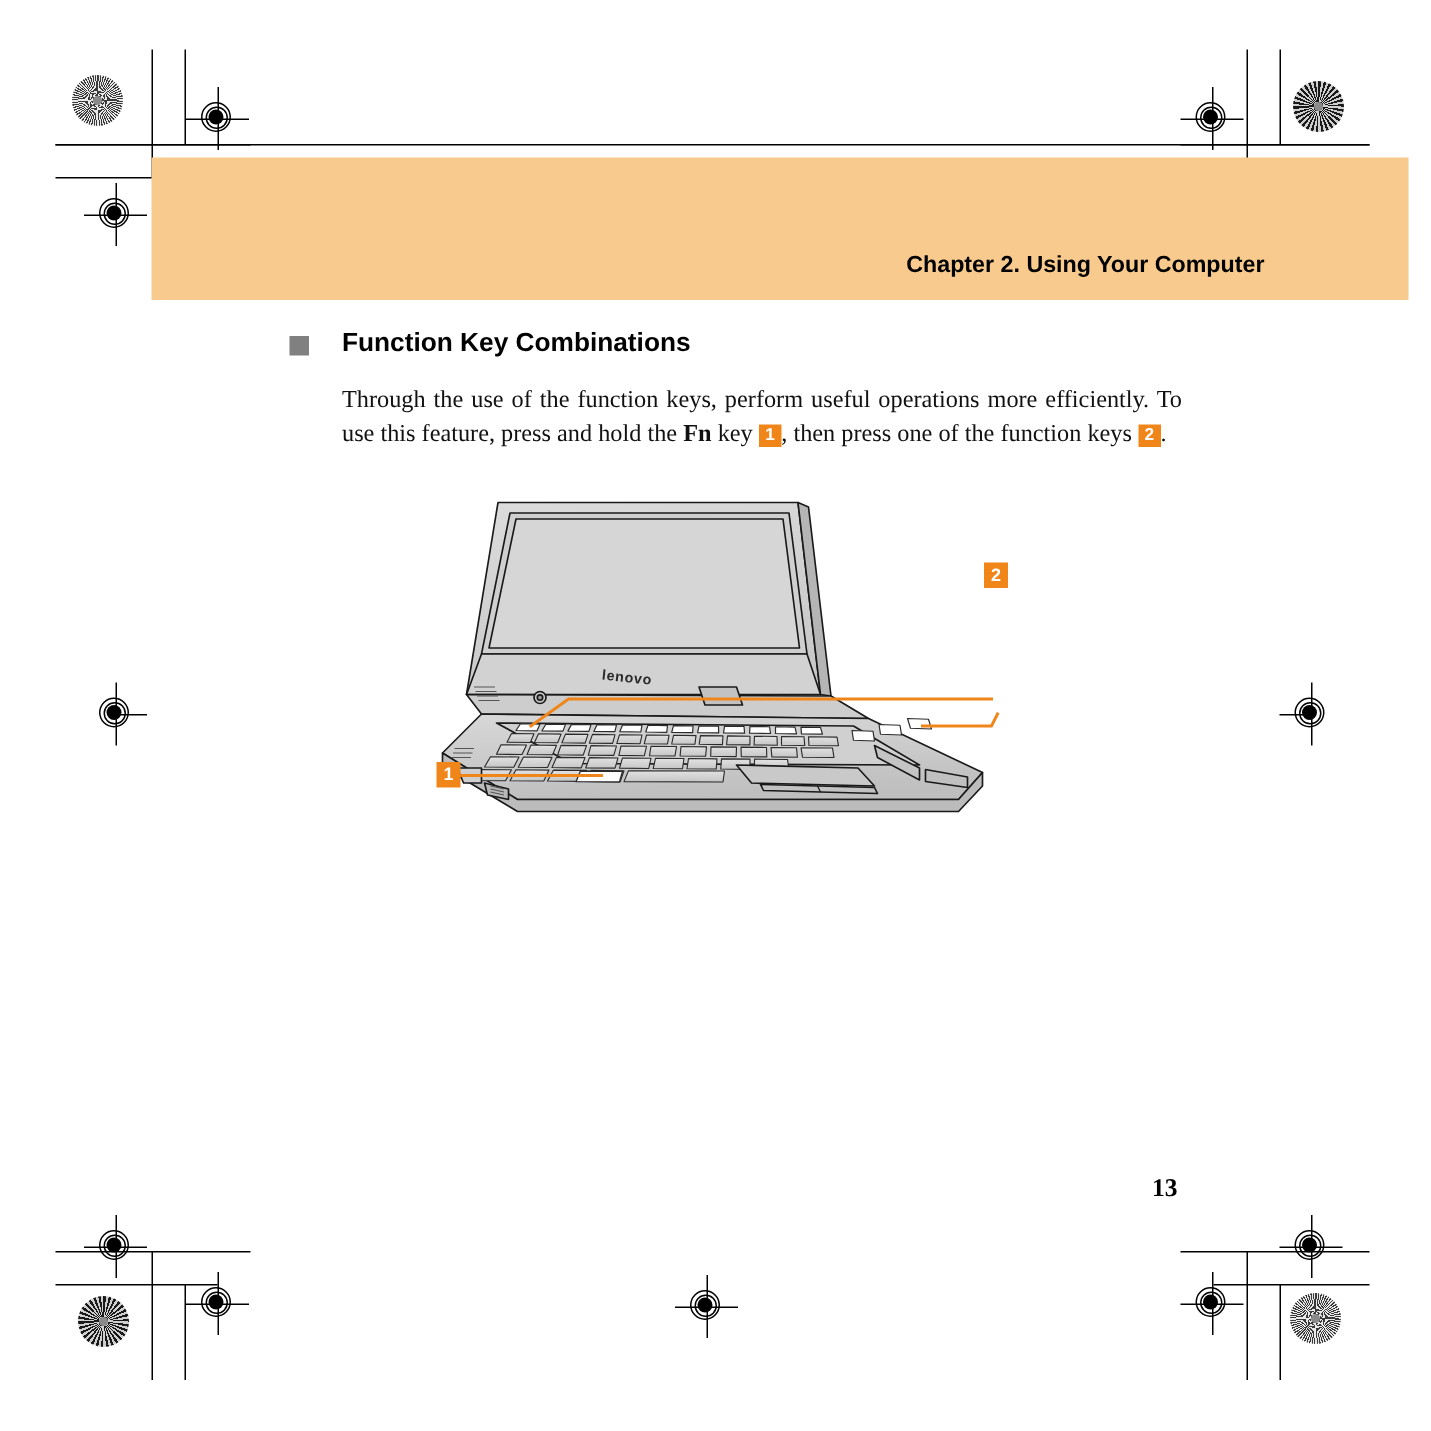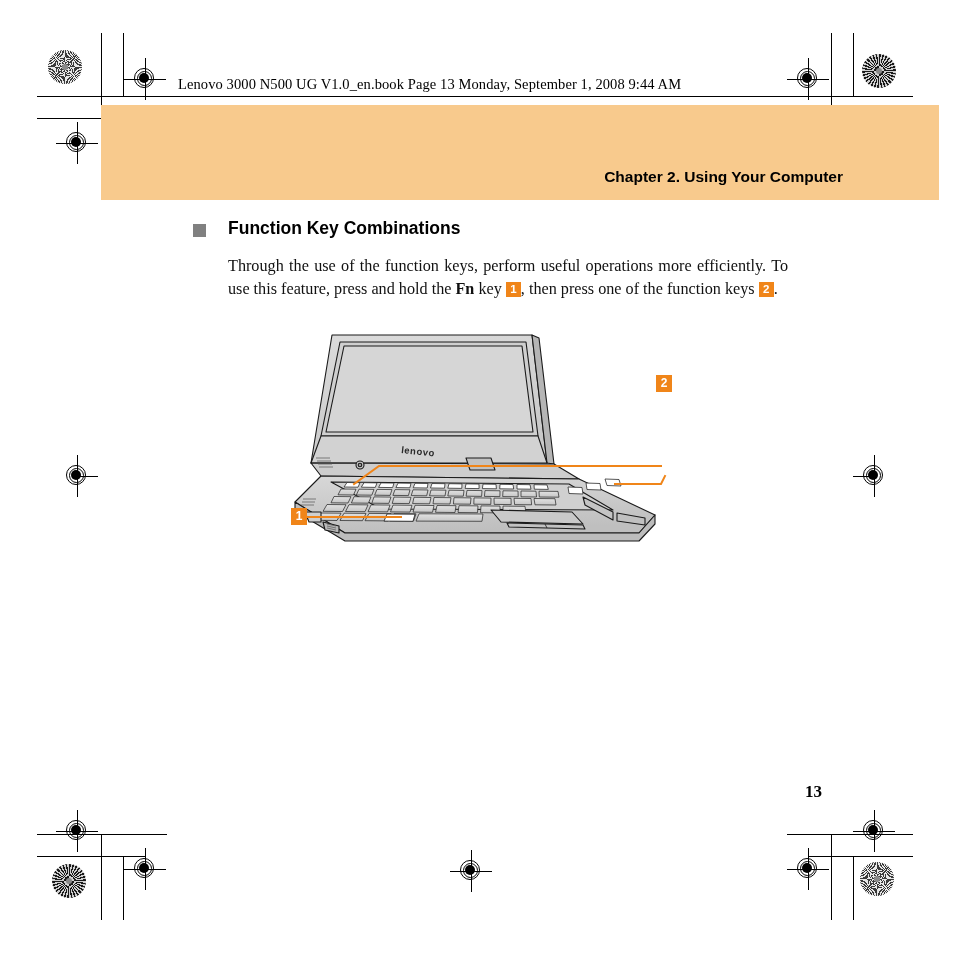--- a/index.html
+++ b/index.html
@@ -212,21 +212,20 @@
   #badge-2 { left: 656px; top: 375px; }
 
   
   #pagenum {
     position: absolute;
     left: 768px;
     top: 782px;
     font-family: "Liberation Serif", "DejaVu Serif", serif;
     font-weight: bold;
     font-size: 17px;
-    margin-left: 37px;
   }
 </style>
 </head>
 <body>
 
 <div id="page">
 
   <div class="cropline h" style="left:37px; top:96px; width:130px;"></div>
   <div class="cropline h" style="left:37px; top:118px; width:108px;"></div>
   <div class="cropline v" style="left:101px; top:33px; height:85px;"></div>
@@ -334,21 +333,20 @@
   </div>
   <div class="regmark" style="left:787px; top:848px;">
     <div class="xh"></div>
       <div class="xv"></div>
       <div class="ring"></div>
       <div class="ring2"></div>
       <div class="dot"></div>
   </div>
 
   <div id="bookline"></div>
-  <div id="bookheader">Lenovo 3000 N500 UG V1.0_en.book  Page 13  Monday, September 1, 2008  9:44 AM</div>
 
   <div id="banner">
     <div id="banner-title">Chapter 2. Using Your Computer</div>
   </div>
 
   <div id="section-bullet"></div>
   <div id="section-heading">Function Key Combinations</div>
 
   <div id="para"><span>Through the use of the function keys, perform useful operations more efficiently. To use this feature, press and hold the </span><span class="b">Fn</span><span> key </span><span class="numbadge">1</span><span>, then press one of the function keys </span><span class="numbadge">2</span><span>.</span></div>
 

